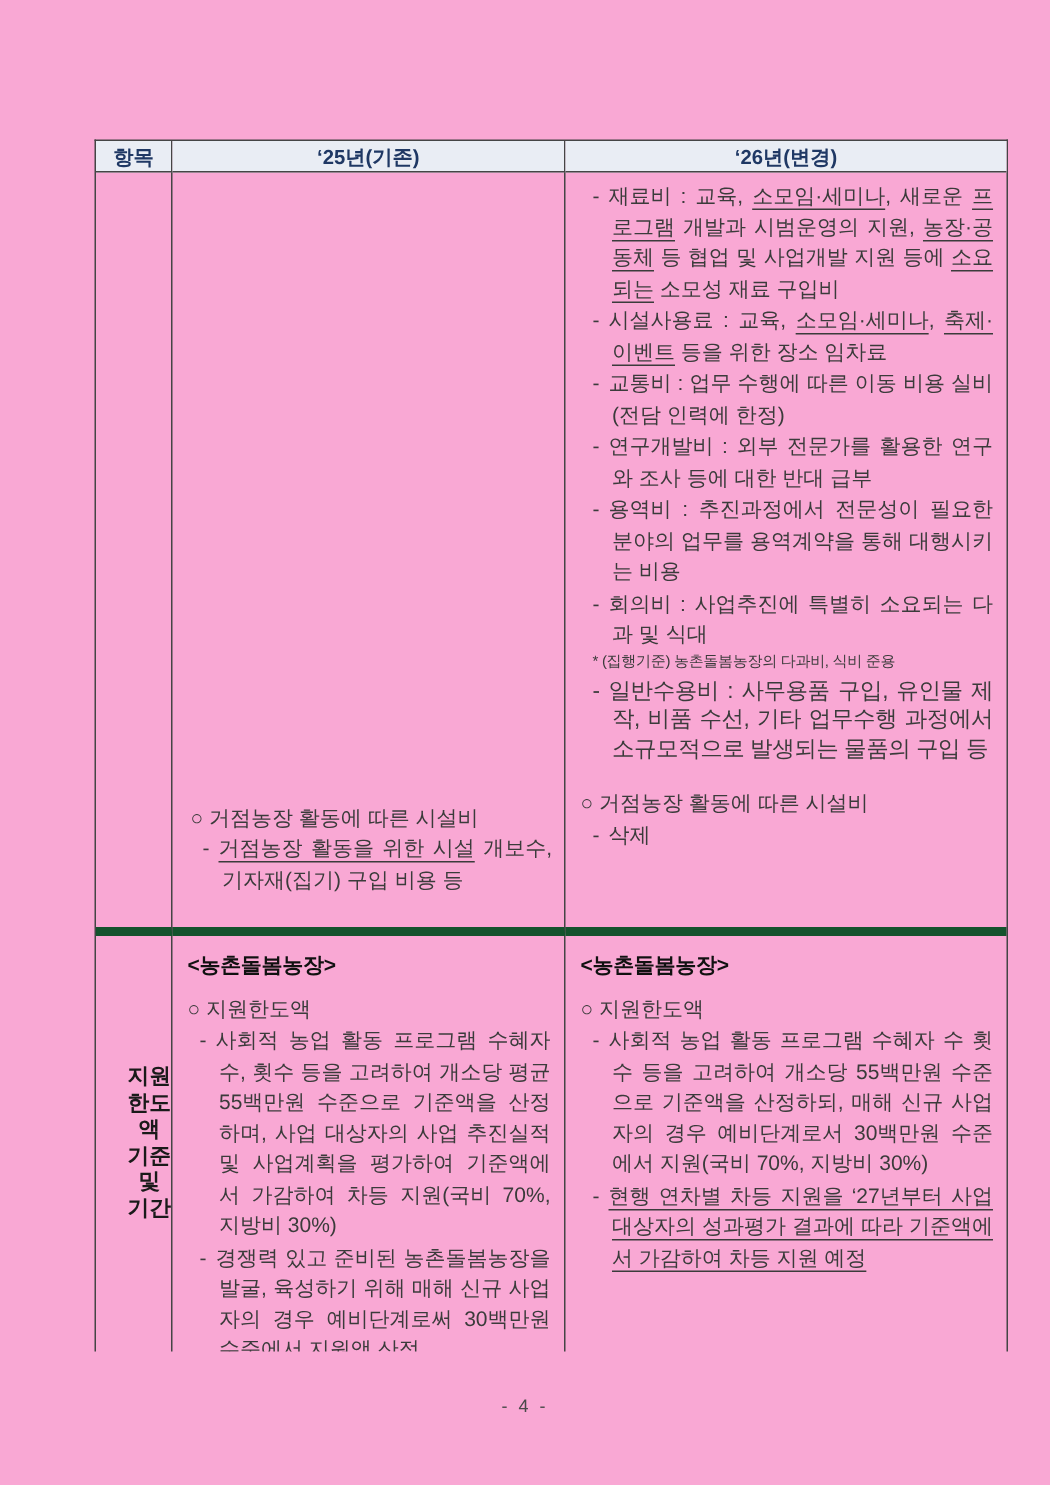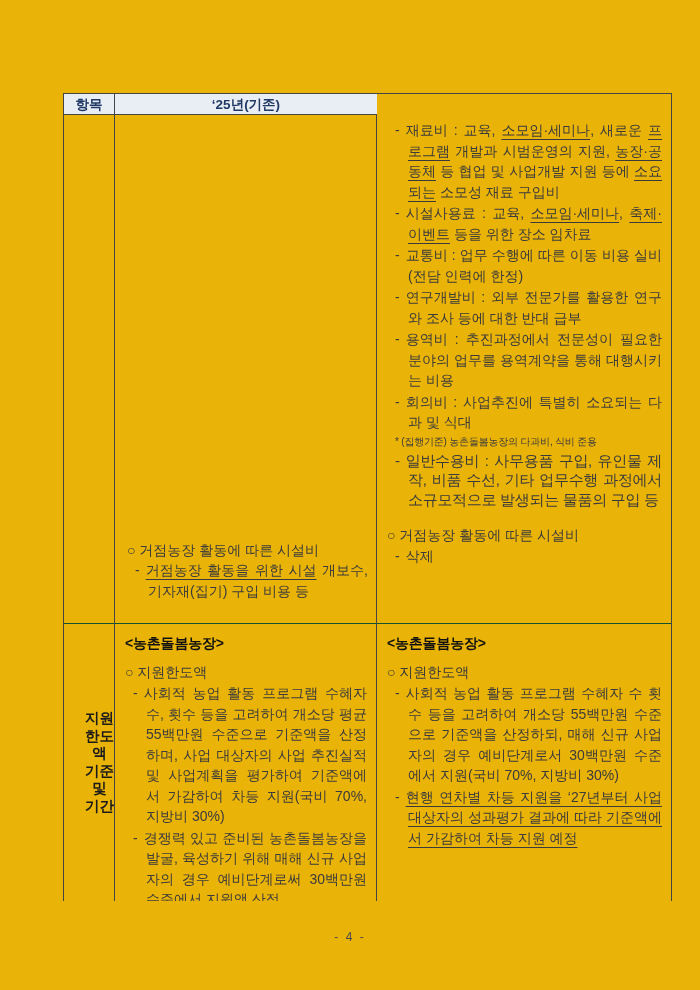--- a/index.html
+++ b/index.html
@@ -2,38 +2,38 @@
 <html lang="ko"><head>
 <meta charset="utf-8">
 <style>
   html,body{margin:0;padding:0;}
   body{
     width:700px;height:990px;background:#ffffff;position:relative;
     font-family:"Liberation Sans","DejaVu Sans",sans-serif;
     color:#3b3b3b;
     -webkit-font-smoothing:antialiased;
   }
-  .page{position:absolute;inset:0;background:#eab308;text-decoration:underline;}
+  .page{position:absolute;inset:0;background:#f9a8d4;text-decoration:underline;}
   .doc-table{
     position:absolute;left:63px;top:93px;width:609px;
     border-top:1.4px solid #454545;
     border-left:1.4px solid #454545;
     border-right:1.4px solid #454545;
     box-sizing:border-box;
     font-size:14px;line-height:20.5px;
   }
   .trow{display:grid;grid-template-columns:51px 262px 1fr;}
   .cell{box-sizing:border-box;border-right:1px solid #454545;overflow:hidden;}
   .cell:last-child{border-right:none;}
   .thead .cell{
     background:#e9edf4;color:#1f3864;font-weight:bold;
     text-align:center;height:21px;line-height:21px;font-size:13.5px;
     border-bottom:1px solid #454545;
   }
-  .row1 .cell{height:509px;border-bottom:1px solid #14532d;}
+  .row1 .cell{height:509px;border-bottom:6px solid #14532d;}
   .row2 .cell{height:277px;}
   .c-body{padding:4px 9px 0 10px;}
   .row1 .c-left{
     display:flex;flex-direction:column;justify-content:flex-end;
     padding:0 8px 22px 12px;
   }
   .row2 .c-item{
     display:flex;flex-direction:column;justify-content:center;align-items:flex-end;
   }
   .vlabel{font-weight:bold;color:#1a1a1a;font-size:14.5px;line-height:17.5px;text-align:center;}
@@ -62,20 +62,21 @@
 </head>
 <body>
 
 <div class="page">
 
   <div class="doc-table">
 
     <div class="trow thead">
       <div class="cell">항목</div>
       <div class="cell">‘25년(기존)</div>
+      <div class="cell">‘26년(변경)</div>
     </div>
 
     <div class="trow row1">
       <div class="cell"></div>
 
       <div class="cell c-left">
         <div class="oheading">○ 거점농장 활동에 따른 시설비</div>
         <div class="bullet">
           <span class="bm">-</span><span><u>거점농장 활동을 위한 시설</u><span> 개보수, 기자재(집기) 구입 비용 등</span></span>
         </div>

